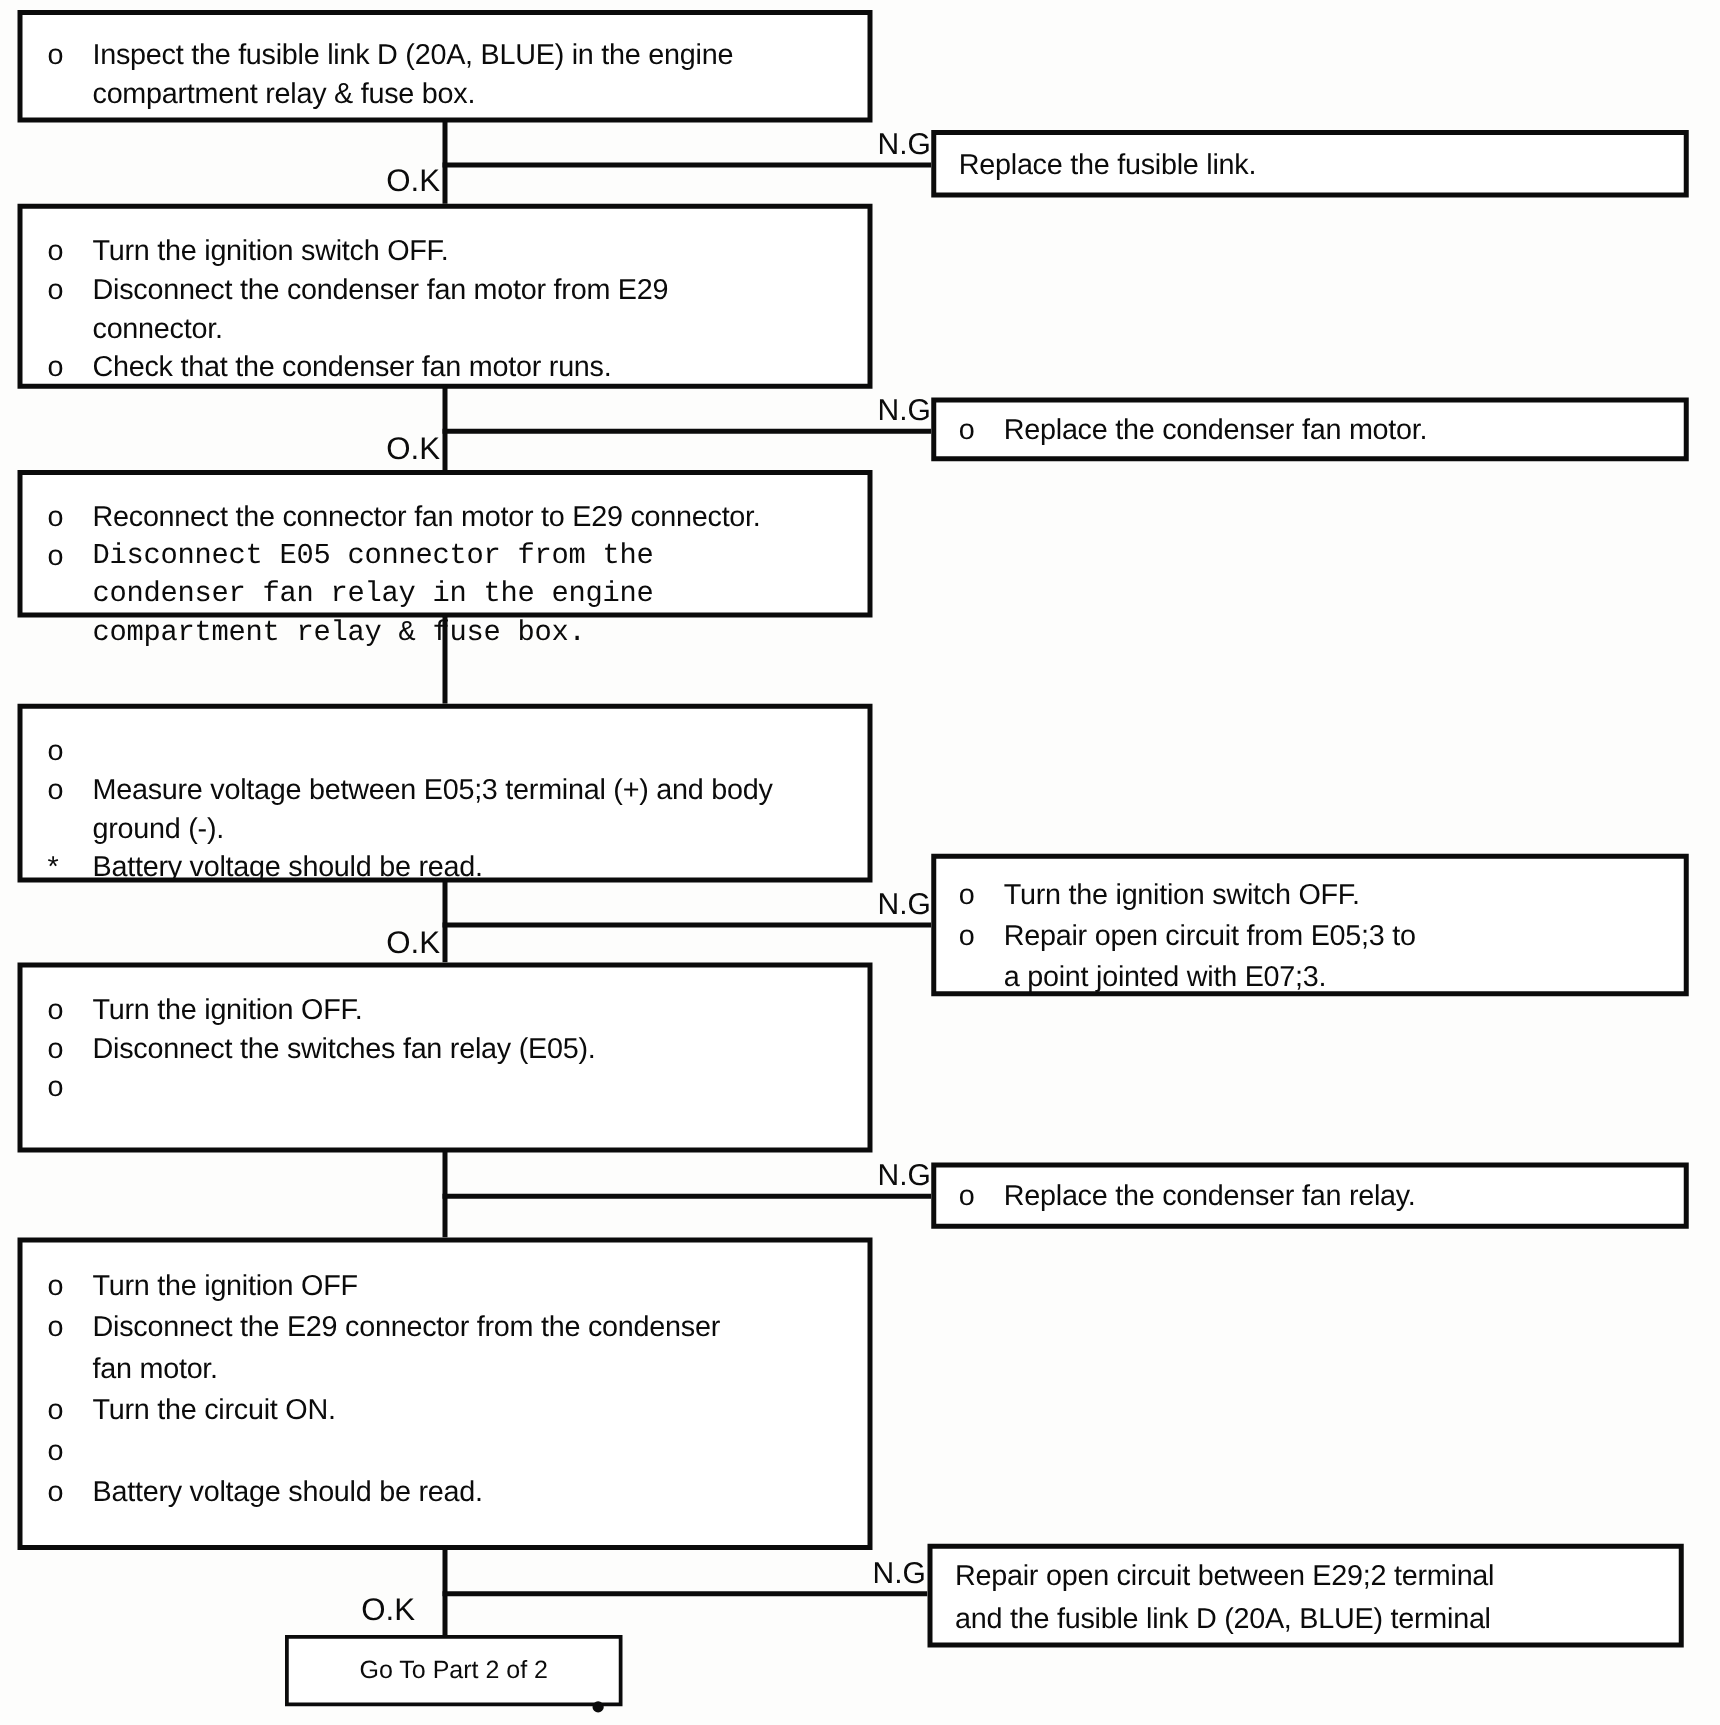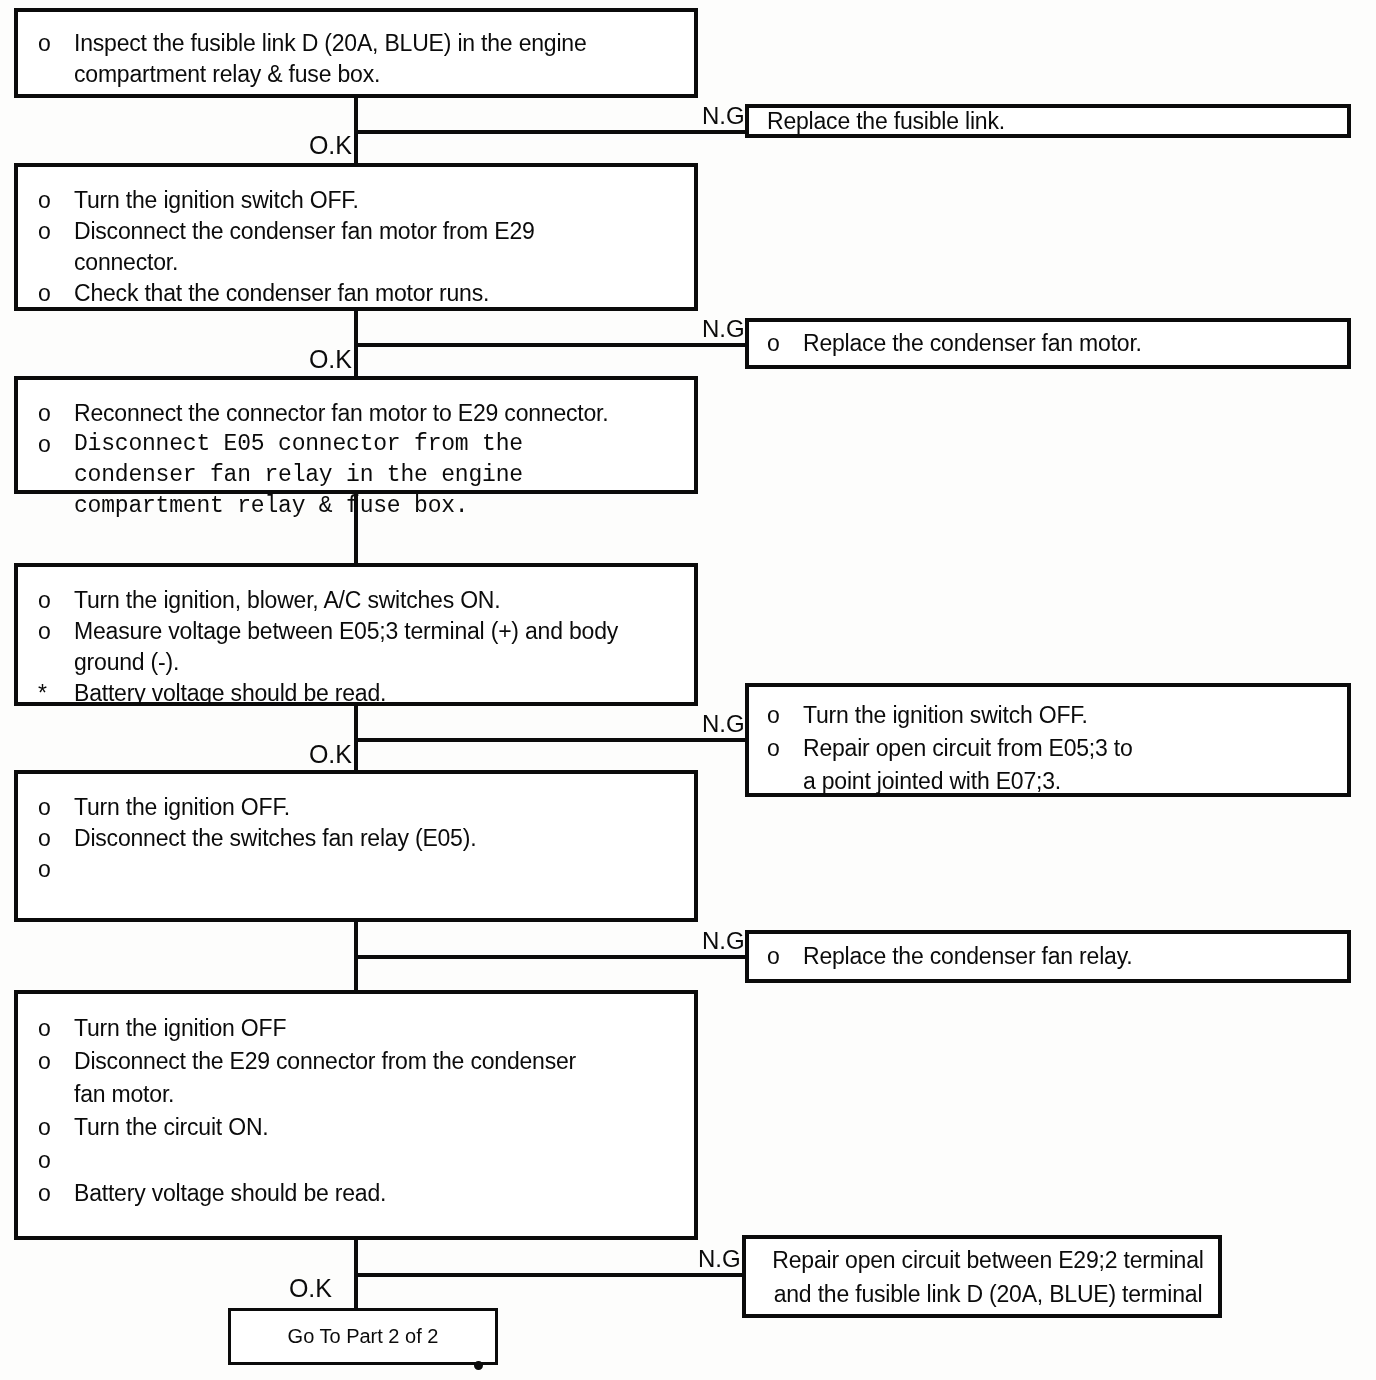--- a/index.html
+++ b/index.html
@@ -43,21 +43,21 @@
   <div class="box main p16" style="top:8px;height:90px;">
     <div class="li">
       <span class="mk">o</span>
       <span class="tx mw620">Inspect the fusible link D (20A, BLUE) in the engine compartment relay &amp; fuse box.</span>
     </div>
   </div>
   <div class="vline" style="left:354px;top:96px;height:68px;"></div>
   <div class="hline" style="left:354px;top:130px;width:391px;"></div>
   <div class="lbl ok" style="left:292px;top:131px;">O.K</div>
   <div class="lbl ng" style="left:702px;top:102px;">N.G</div>
-  <div class="box ngbox vcenter" style="top:104px;height:34px;">
+  <div class="box ngbox vcenter" style="top:104px;height:54px;">
     <div class="li">
       <span class="tx">Replace the fusible link.</span>
     </div>
   </div>
 
   <div class="box main" style="top:163px;height:148px;">
     <div class="li">
       <span class="mk">o</span>
       <span class="tx">Turn the ignition switch OFF.</span>
     </div>
@@ -89,21 +89,20 @@
     <div class="li">
       <span class="mk">o</span>
       <span class="tx mw540">Disconnect E05 connector from the condenser fan relay in the engine compartment relay &amp; fuse box.</span>
     </div>
   </div>
   <div class="vline" style="left:354px;top:492px;height:71px;"></div>
 
   <div class="box main" style="top:563px;height:143px;">
     <div class="li">
       <span class="mk">o</span>
-      <span class="tx">Turn the ignition, blower, A/C switches ON.</span>
     </div>
     <div class="li">
       <span class="mk">o</span>
       <span class="tx mw600">Measure voltage between E05;3 terminal (+) and body ground (-).</span>
     </div>
     <div class="li">
       <span class="mk">*</span>
       <span class="tx">Battery voltage should be read.</span>
     </div>
   </div>
@@ -163,21 +162,21 @@
     </div>
     <div class="li">
       <span class="mk">o</span>
       <span class="tx">Battery voltage should be read.</span>
     </div>
   </div>
   <div class="vline" style="left:354px;top:1238px;height:70px;"></div>
   <div class="hline" style="left:354px;top:1273px;width:388px;"></div>
   <div class="lbl ok" style="left:272px;top:1274px;">O.K</div>
   <div class="lbl ng" style="left:698px;top:1245px;">N.G</div>
-  <div class="box ngbox" style="left:742px;width:480px;top:1235px;height:83px;padding-top:4px;text-align:center;">
+  <div class="box ngbox" style="left:742px;width:605px;top:1235px;height:83px;padding-top:4px;">
     <div class="li" style="line-height:34px;">
       <span class="tx mw450">Repair open circuit between E29;2 terminal and the fusible link D (20A, BLUE) terminal</span>
     </div>
   </div>
 
   <div class="terminal">
     <span>Go To Part 2 of 2</span>
   </div>
   <div class="dot"></div>
 

